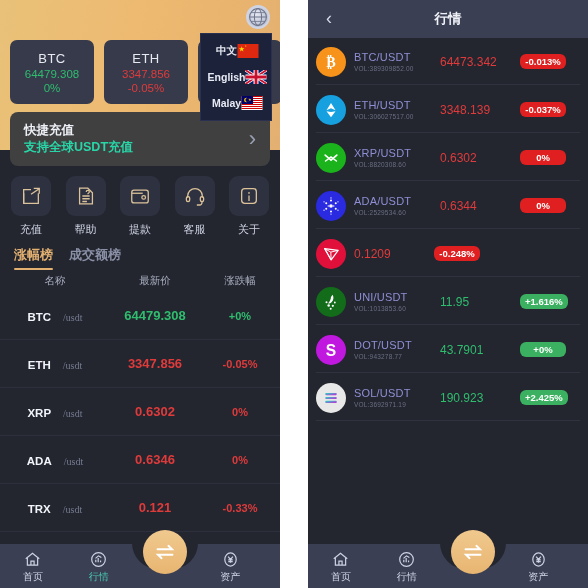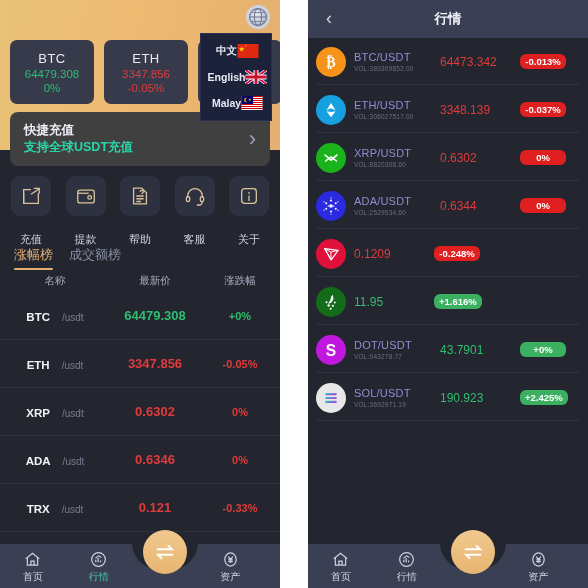--- a/index.html
+++ b/index.html
@@ -55,32 +55,32 @@
     padding:0 14px;
   }
   .banner .b1{ font-size:12.5px; font-weight:bold; color:#eef0f7; line-height:1.35;}
   .banner .b2{ font-size:12.5px; font-weight:bold; color:#28d6a8; line-height:1.35;}
   .chev{ color:#9aa0b4; font-size:22px; font-weight:300; line-height:1;}
 
   .iconrow{
     position:absolute; top:176px; left:8px;
     width:264px; display:flex; justify-content:space-between;
   }
-  .iconcell{ width:46px; display:flex; flex-direction:column; align-items:center; gap:16px;}
+  .iconcell{ width:46px; display:flex; flex-direction:column; align-items:center; gap:6px;}
   .iconbox{
     width:40px; height:40px; border-radius:9px; background:#2e3140;
     display:flex; align-items:center; justify-content:center;
   }
   .iconcell .lbl{ font-size:11px; color:#cfd4e4; }
 
   .tabs{
     position:absolute; top:246px; left:14px;
     display:flex; gap:16px; align-items:flex-start;
   }
-  .tab{ font-size:13px; font-weight:normal; color:#8a90a6; padding-bottom:6px; position:relative;}
+  .tab{ font-size:13px; font-weight:bold; color:#8a90a6; padding-bottom:6px; position:relative;}
   .tab.active{ color:#e2b070; }
   .tab.active::after{
     content:""; position:absolute; left:0; bottom:0; width:100%; height:2px;
     background:#e2b070; border-radius:2px;
   }
 
   .thead{
     position:absolute; top:274px; left:0; width:280px;
     display:flex; font-size:10.5px; color:#a6acbe;
   }
@@ -90,21 +90,21 @@
 
   .mlist{
     position:absolute; top:292px; left:0; width:280px; height:252px; overflow:hidden;
   }
   .mrow{
     height:48px; display:flex; align-items:center;
     border-bottom:1px solid #2c2f3c;
   }
   .mrow .c1{ width:110px; text-align:center; }
   .mrow .c1 b{ font-size:11.5px; color:#f2f4fa; }
-  .mrow .c1 span{ font-size:10px; color:#767d93; margin-left:12px;}
+  .mrow .c1 span{ font-size:10px; color:#767d93; margin-left:12px;font-family:Liberation Serif, serif;}
   .mrow .c2{ width:90px; text-align:center; font-size:13px; font-weight:bold;}
   .mrow .c3{ width:80px; text-align:center; font-size:11px; font-weight:bold;}
 
   
   .gap{ flex:0 0 28px; background:#ffffff; }
   .panel-right{
     position:relative; width:280px; height:588px;
     background:#23252f; overflow:hidden; flex:0 0 280px;
   }
   .rhead{
@@ -239,36 +239,36 @@
               <path d="M4 20V5h8"></path>
             <path d="M12 10 L21 4"></path>
               <path d="M15 3.6h6v6"></path>
           </svg>
         </div>
         <div class="lbl">充值</div>
       </div>
       <div class="iconcell">
         <div class="iconbox">
           <svg width="22" height="22" viewBox="0 0 24 24" fill="none" stroke="#dcc39a" stroke-width="1.4">
+            <path d="M5 3.5h9l5 5v12H5z"></path>
+            <path d="M8 12h8M8 15h8M8 18h5"></path>
+            <path d="M12.2 7.6c0-1 .9-1.7 1.8-1.7s1.7.7 1.7 1.6c0 1.3-1.7 1.3-1.7 2.6" stroke-width="1.3"></path>
+          </svg>
+        </div>
+        <div class="lbl">帮助</div>
+      </div>
+      <div class="iconcell">
+        <div class="iconbox">
+          <svg width="22" height="22" viewBox="0 0 24 24" fill="none" stroke="#dcc39a" stroke-width="1.4">
             <rect x="3" y="5.5" width="18" height="14" rx="2.4"></rect>
             <path d="M3 9h12"></path>
               <circle cx="16" cy="13.5" r="2"></circle>
           </svg>
         </div>
         <div class="lbl">提款</div>
-      </div>
-      <div class="iconcell">
-        <div class="iconbox">
-          <svg width="22" height="22" viewBox="0 0 24 24" fill="none" stroke="#dcc39a" stroke-width="1.4">
-            <path d="M5 3.5h9l5 5v12H5z"></path>
-            <path d="M8 12h8M8 15h8M8 18h5"></path>
-            <path d="M12.2 7.6c0-1 .9-1.7 1.8-1.7s1.7.7 1.7 1.6c0 1.3-1.7 1.3-1.7 2.6" stroke-width="1.3"></path>
-          </svg>
-        </div>
-        <div class="lbl">帮助</div>
       </div>
       <div class="iconcell">
         <div class="iconbox">
           <svg width="22" height="22" viewBox="0 0 24 24" fill="none" stroke="#dcc39a" stroke-width="1.4">
             <path d="M4 14v-2a8 8 0 0 1 16 0v2"></path>
             <rect x="2.6" y="12.6" width="3.6" height="5.4" rx="1.7"></rect>
             <rect x="17.8" y="12.6" width="3.6" height="5.4" rx="1.7"></rect>
             <path d="M19.6 18v1.4a2.4 2.4 0 0 1-2.4 2.4H14"></path>
           </svg>
         </div>
@@ -524,20 +524,24 @@
         <div class="coin" style="background:#136c19">
           <svg width="20" height="20" viewBox="0 0 24 24" fill="#fff">
             <path d="M13.8 3.2c1.8 2.8 1.4 6.4-.9 8.7-1.3 1.3-2.9 1.9-4.5 1.8 2.2-2 3.4-4.6 3.6-7.6z"></path>
             <circle cx="9.2" cy="16.2" r="1.5"></circle>
               <circle cx="14.2" cy="16.6" r="1.3"></circle>
             <circle cx="11.6" cy="20" r="1.2"></circle>
               <circle cx="6.6" cy="12.2" r="1.2"></circle>
             <circle cx="16.6" cy="12.6" r="1.1"></circle>
           </svg>
         </div>
+        <div class="names">
+          <div class="pair">UNI/USDT</div>
+          <div class="vol">VOL:1013853.60</div>
+        </div>
         <div class="rprice up">11.95</div>
         <div class="chip green">+1.616%</div>
       </div>
 
       <div class="rrow">
         <div class="coin" style="background:#c118e0">
           <svg width="22" height="22" viewBox="0 0 24 24">
               <text x="12" y="18.5" font-size="17" font-weight="bold" fill="#fff" text-anchor="middle" font-family="Liberation Sans, sans-serif">S</text>
             </svg>
         </div>

